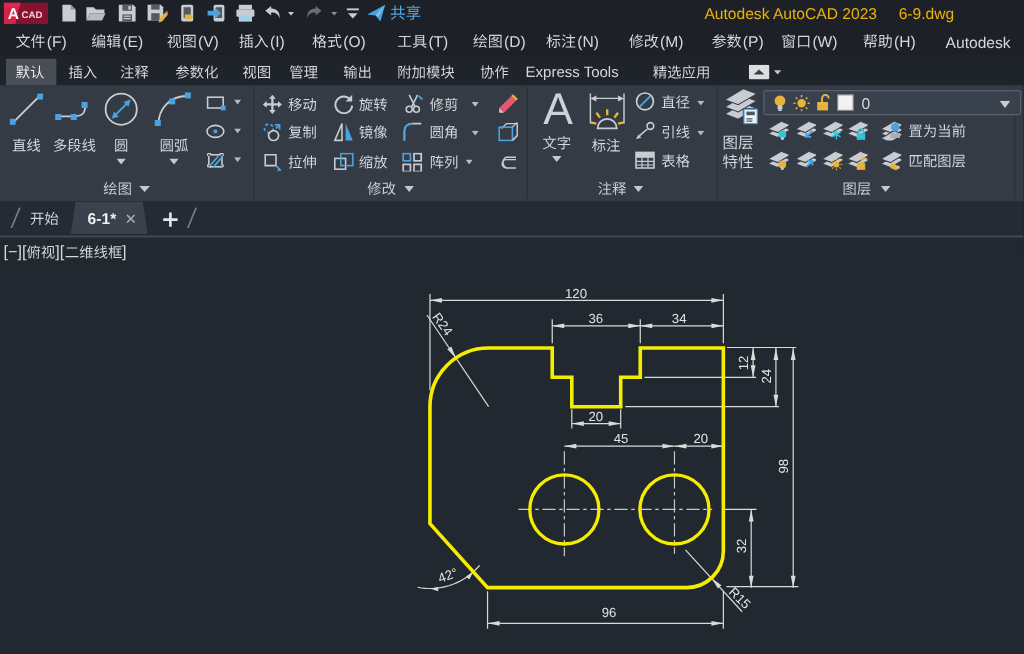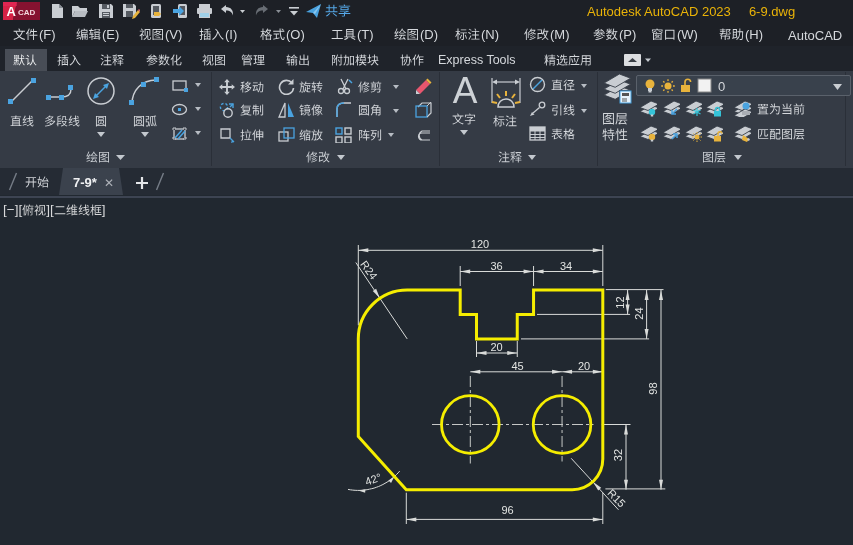--- a/index.html
+++ b/index.html
@@ -186,21 +186,21 @@
 <div class="mi" style="left:719px;top:26.5px">
     <svg class="cj" width="25.0" height="12.5" viewBox="0 -880 2000 1000" fill="#d5d8dc">
       <g transform="scale(1,-1)">
         <use href="#g5e2e" x="0"></use>
         <use href="#g52a9" x="1000"></use>
       </g>
     </svg>
     <span class="lat">(H)</span>
   </div>
 <div class="mi" style="left:788px;top:28px">
-    <span class="lat">AutoCAD</span>
+    <span class="lat">Autodesk</span>
   </div>
 <div style="position:absolute;left:0;top:46px;width:853px;height:25px;background:#1f232a"></div>
 <div style="position:absolute;left:4.5px;top:49px;width:42px;height:22px;background:#484d56"></div>
 <div style="position:absolute;left:12.7px;top:54px;">
     <svg class="cj" width="24.0" height="12" viewBox="0 -880 2000 1000" fill="#eceeef">
       <g transform="scale(1,-1)">
         <use href="#g9ed8" x="0"></use>
         <use href="#g8ba4" x="1000"></use>
       </g>
     </svg>
@@ -789,21 +789,21 @@
   </svg>
 <div style="position:absolute;left:25px;top:176px;">
     <svg class="cj" width="24.0" height="12" viewBox="0 -880 2000 1000" fill="#d5d8dc">
       <g transform="scale(1,-1)">
         <use href="#g5f00" x="0"></use>
         <use href="#g59cb" x="1000"></use>
       </g>
     </svg>
   </div>
 <div style="position:absolute;left:59px;top:168px;width:64px;height:27px;background:#3b424d;clip-path:polygon(4px 0,60px 0,64px 27px,0 27px)"></div>
-<div style="position:absolute;left:73px;top:175px;font:bold 13px 'Liberation Sans',sans-serif;color:#f0f1f3">7-9*</div>
+<div style="position:absolute;left:73px;top:175px;font:bold 13px 'Liberation Sans',sans-serif;color:#f0f1f3">6-1*</div>
 <div style="position:absolute;left:104px;top:176px;font:12px 'Liberation Sans',sans-serif;color:#aeb2b8">✕</div>
 <svg style="position:absolute;left:135px;top:176px" width="14" height="14" viewBox="0 0 14 14">
     <path d="M7 1v12M1 7h12" stroke="#e4e6e9" stroke-width="2.2"></path>
   </svg>
 <svg style="position:absolute;left:155px;top:172px" width="10" height="19" viewBox="0 0 10 19">
     <line x1="8.5" y1="1" x2="1.5" y2="18" stroke="#767d87" stroke-width="1.4"></line>
   </svg>
 <div style="position:absolute;left:0;top:195px;width:853px;height:350px;background:#212830"></div>
 <div style="position:absolute;left:0;top:195.5px;width:853px;height:2px;background:#3d4452"></div>
 <div style="position:absolute;left:3px;top:202px;display:flex;align-items:center;font:13.5px 'Liberation Sans',sans-serif;color:#d8d9da">

